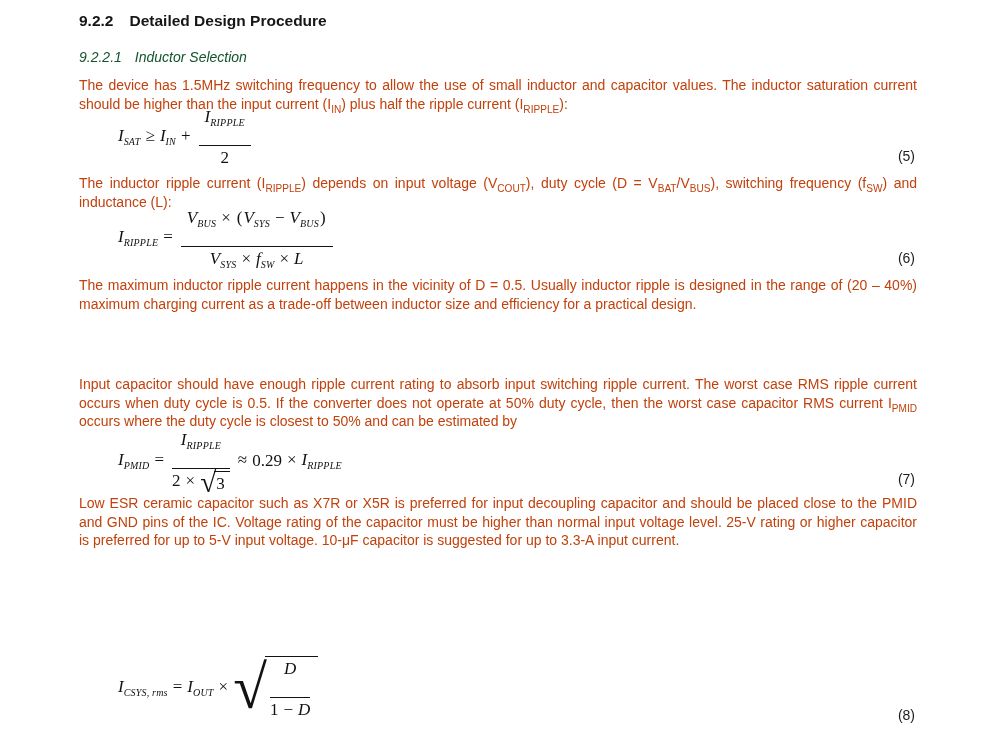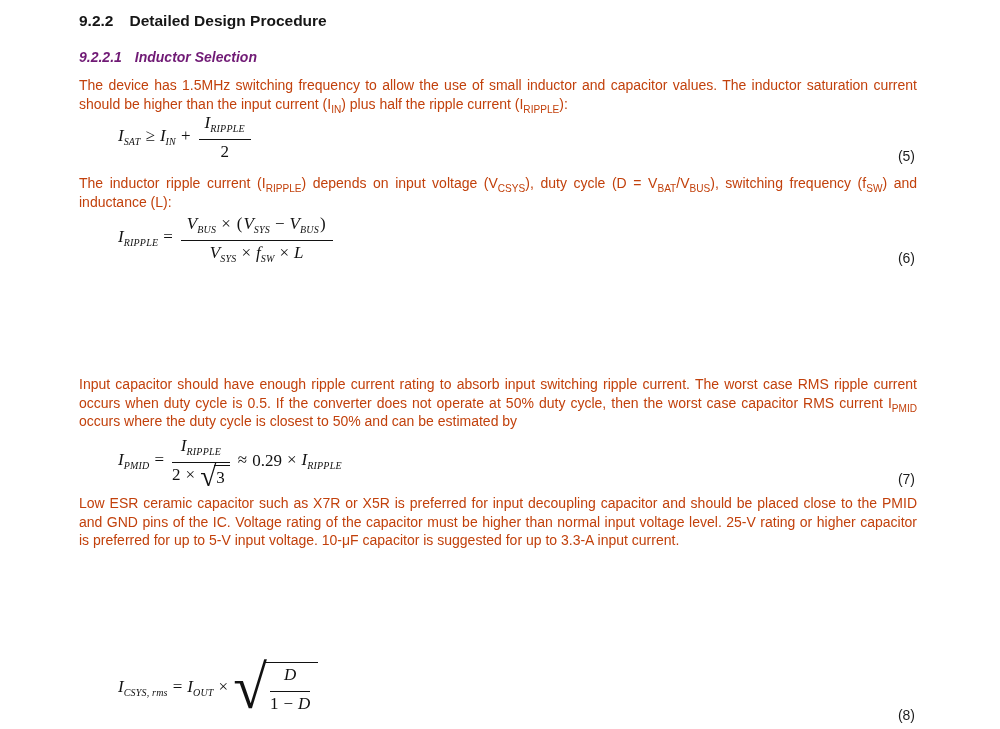--- a/index.html
+++ b/index.html
@@ -7,21 +7,21 @@
     width:1000px;height:729px;background:#ffffff;overflow:hidden;
     font-family:"Liberation Sans",sans-serif;color:#1c1c1c;
     -webkit-font-smoothing:antialiased;
   }
   .doc{position:relative;width:1000px;height:712px;background:#ffffff;}
   .abs{position:absolute;left:79px;width:838px;box-sizing:border-box;}
 
   
   .h2{font-size:15.5px;font-weight:bold;line-height:18px;color:#161616;}
   .h2 .hnum{margin-right:16px;}
-  .h3{font-size:14px;font-weight:bold;font-style:italic;line-height:17px;color:#701a75;}
+  .h3{font-size:14px;font-weight:normal;font-style:italic;line-height:17px;color:#14532d;}
   .h3 .hnum{margin-right:13px;}
 
   
   .body-p{font-size:14px;line-height:18.6px;text-align:justify;color:#c2410c;margin:0;}
   .body-p sub{font-size:0.72em;line-height:0;}
 
   
   .fblock{display:flex;align-items:center;padding-left:39px;}
   .eqnum{
     position:absolute;right:2px;bottom:0;
@@ -29,21 +29,21 @@
   }
 
   
   .math{font-family:Liberation Serif, serif;font-size:17px;color:#121212;white-space:nowrap;}
   .math .mi{font-style:italic;}
   .math .mn,.math .mg{font-style:normal;}
   .math .mo{margin:0 5px;font-style:normal;}
   .math .mg{margin:0 1px;}
   .math sub.msub{font-size:10px;font-style:italic;line-height:0;letter-spacing:0.2px;}
   .math .frac{display:inline-block;vertical-align:middle;text-align:center;margin:0 3px;}
-  .math .fnum{display:block;padding:0 6px 6px 6px;border-bottom:1.3px solid #121212;}
+  .math .fnum{display:block;padding:0 6px 18px 6px;border-bottom:1.3px solid #121212;}
   .math .fden{display:block;padding-top:2px;}
   .math .sqrt{display:inline-flex;align-items:center;vertical-align:middle;}
   .math .radical{display:inline-block;line-height:0.78;font-style:normal;margin-right:-2px;}
   .math .sqrt-body{display:inline-block;border-top:1.3px solid #121212;padding:2px 5px 0 2px;}
 </style>
 </head>
 <body>
 
 <div class="doc">
 
@@ -55,27 +55,28 @@
     <span class="hnum">9.2.2.1</span><span>Inductor Selection</span>
   </div>
 
   <p class="abs body-p" style="top:76px;">The device has 1.5MHz switching frequency to allow the use of small inductor and capacitor values. The inductor saturation current should be higher than the input current (I<sub>IN</sub>) plus half the ripple current (I<sub>RIPPLE</sub>):</p>
 
   <div class="abs fblock" style="top:110px;height:54px;">
     <span class="math"><span class="mi">I<sub class="msub">SAT</sub></span><span class="mo">≥</span><span class="mi">I<sub class="msub">IN</sub></span><span class="mo">+</span><span class="frac"><span class="fnum"><span class="mi">I<sub class="msub">RIPPLE</sub></span></span><span class="fden"><span class="mn">2</span></span></span></span>
     <span class="eqnum">(5)</span>
   </div>
 
-  <p class="abs body-p" style="top:174px;">The inductor ripple current (I<sub>RIPPLE</sub>) depends on input voltage (V<sub>CSYS</sub>), duty cycle (D = V<sub>BAT</sub>/V<sub>BUS</sub>), switching frequency (f<sub>SW</sub>) and inductance (L):</p>
+  <p class="abs body-p" style="top:174px;">The inductor ripple current (I<sub>RIPPLE</sub>) depends on input voltage (V<sub>COUT</sub>), duty cycle (D = V<sub>BAT</sub>/V<sub>BUS</sub>), switching frequency (f<sub>SW</sub>) and inductance (L):</p>
 
   <div class="abs fblock" style="top:211px;height:55px;">
     <span class="math"><span class="mi">I<sub class="msub">RIPPLE</sub></span><span class="mo">=</span><span class="frac"><span class="fnum"><span class="mi">V<sub class="msub">BUS</sub></span><span class="mo">×</span><span class="mg">(</span><span class="mi">V<sub class="msub">SYS</sub></span><span class="mo">−</span><span class="mi">V<sub class="msub">BUS</sub></span><span class="mg">)</span></span><span class="fden"><span class="mi">V<sub class="msub">SYS</sub></span><span class="mo">×</span><span class="mi">f<sub class="msub">SW</sub></span><span class="mo">×</span><span class="mi">L</span></span></span></span>
     <span class="eqnum">(6)</span>
   </div>
 
+  <p class="abs body-p" style="top:276px;">The maximum inductor ripple current happens in the vicinity of D = 0.5. Usually inductor ripple is designed in the range of (20 – 40%) maximum charging current as a trade-off between inductor size and efficiency for a practical design.</p>
 
 
   <p class="abs body-p" style="top:375px;">Input capacitor should have enough ripple current rating to absorb input switching ripple current. The worst case RMS ripple current occurs when duty cycle is 0.5. If the converter does not operate at 50% duty cycle, then the worst case capacitor RMS current I<sub>PMID</sub> occurs where the duty cycle is closest to 50% and can be estimated by</p>
 
   <div class="abs fblock" style="top:436px;height:51px;align-items:center;">
     <span class="math"><span class="mi">I<sub class="msub">PMID</sub></span><span class="mo">=</span><span class="frac"><span class="fnum"><span class="mi">I<sub class="msub">RIPPLE</sub></span></span><span class="fden"><span class="mn">2</span><span class="mo">×</span><span class="sqrt">
               <span class="radical" style="font-size: 29.44px;">√</span>
               <span class="sqrt-body"><span class="mn">3</span></span>
             </span></span></span><span class="mo">≈</span><span class="mn">0.29</span><span class="mo">×</span><span class="mi">I<sub class="msub">RIPPLE</sub></span></span>
     <span class="eqnum">(7)</span>

